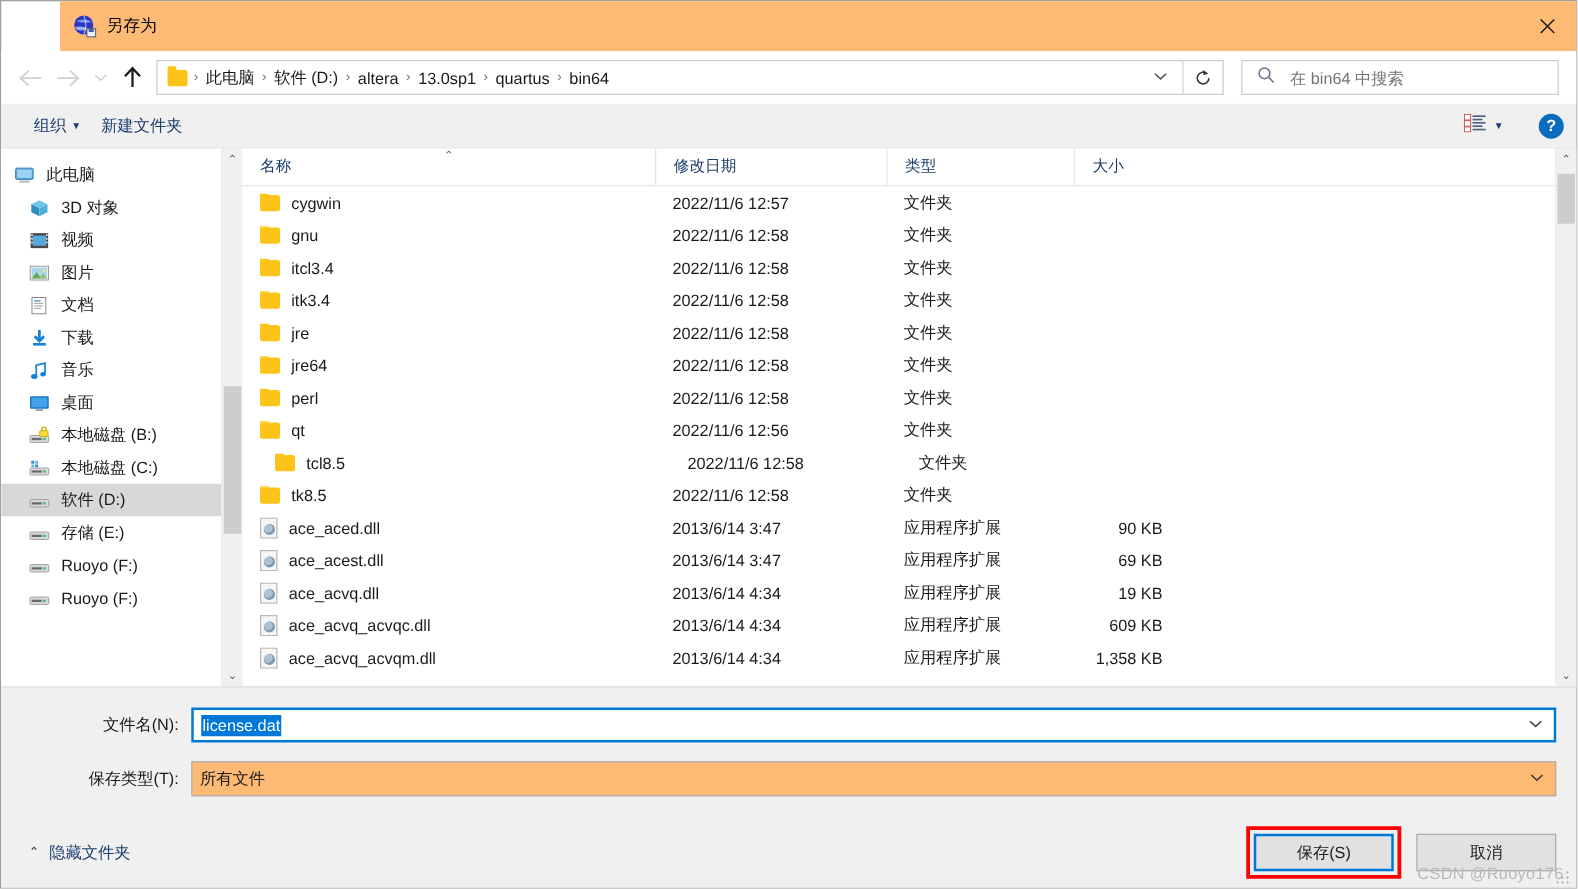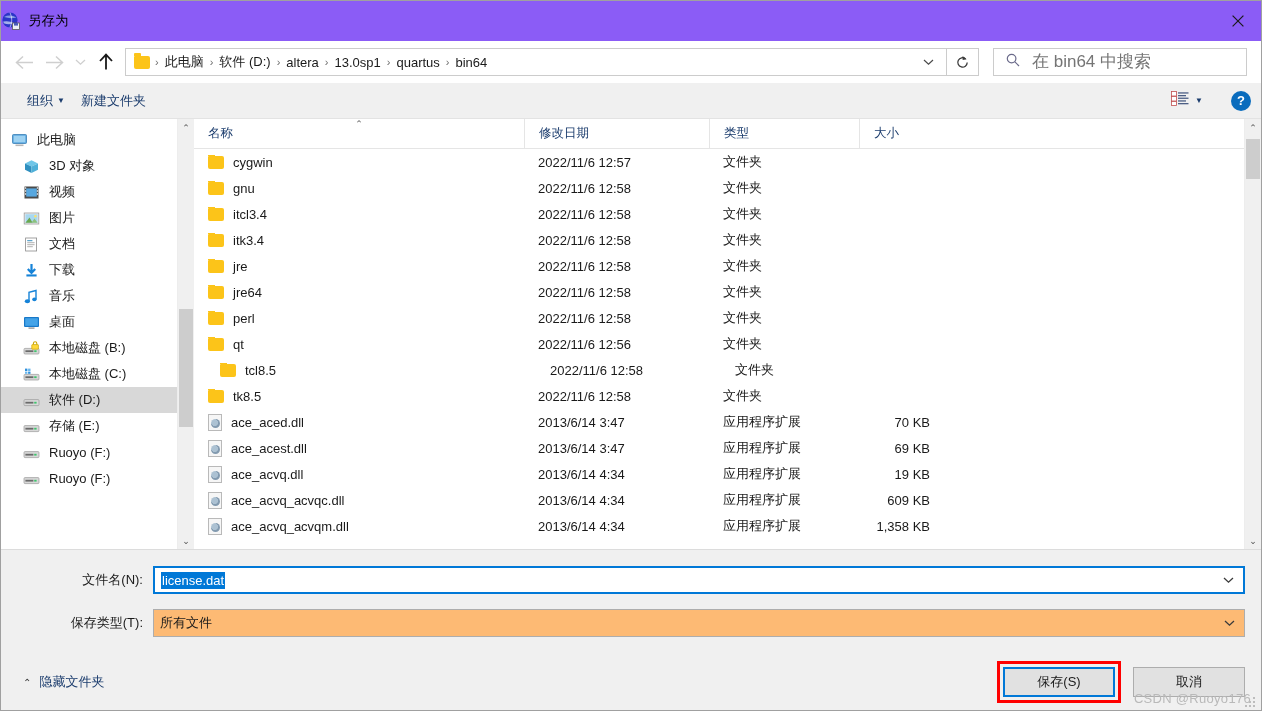--- a/index.html
+++ b/index.html
@@ -14,22 +14,23 @@
     position: relative;
     width: 1262px; height: 711px;
     background: #ffffff;
     border: 1px solid #a0a0a0;
     display: flex; flex-direction: column;
   }
   
   .titlebar {
     height: 40px; flex: 0 0 40px;
     display: flex; align-items: center;
-    background: #8b5cf6;
-    padding-left: 0;
+    background: #fdba74;
+    padding-left: 10px;
+    margin-left: 47px;
   }
   .title-icon { width: 20px; height: 20px; margin-right: 7px; flex: 0 0 20px; }
   .title-text { font-size: 13.5px; color: #000; }
   .titlebar-spacer { flex: 1 1 auto; }
   .close-btn {
     width: 46px; height: 40px;
     display: flex; align-items: center; justify-content: center;
     cursor: pointer;
   }
   
@@ -75,21 +76,21 @@
     background:#fff; cursor:pointer; flex: 0 0 32px;
   }
   .searchbox {
     width: 254px; height: 28px; flex: 0 0 254px;
     border: 1px solid #cccccc; background: #fff;
     display: flex; align-items: center; margin-left: 14px;
     padding: 0 6px;
   }
   .searchbox .sicon { margin: 0 10px 0 6px; flex: 0 0 auto; }
   .search-input {
-    border: none; outline: none; font-size: 17px; color: #6d6d6d;
+    border: none; outline: none; font-size: 13px; color: #6d6d6d;
     width: 100%; background: transparent;
     font-family: "Liberation Sans", "DejaVu Sans", sans-serif;
   }
   
   .cmdbar {
     height: 36px; flex: 0 0 36px;
     display: flex; align-items: center;
     background: #f0f0f0;
     border-bottom: 1px solid #e3e3e3;
     padding: 0 10px 0 18px;
@@ -622,21 +623,21 @@
             <div class="cell" style="flex: 0 0 150px;">文件夹</div>
             <div class="cell size" style="flex: 0 0 105px;"></div>
           </div>
           <div class="row">
             <div class="cell-name" style="flex: 0 0 330px;">
               <span class="icon-dll"></span>
               <span>ace_aced.dll</span>
             </div>
             <div class="cell" style="flex: 0 0 185px;">2013/6/14 3:47</div>
             <div class="cell" style="flex: 0 0 150px;">应用程序扩展</div>
-            <div class="cell size" style="flex: 0 0 105px;">70 KB</div>
+            <div class="cell size" style="flex: 0 0 105px;">90 KB</div>
           </div>
           <div class="row">
             <div class="cell-name" style="flex: 0 0 330px;">
               <span class="icon-dll"></span>
               <span>ace_acest.dll</span>
             </div>
             <div class="cell" style="flex: 0 0 185px;">2013/6/14 3:47</div>
             <div class="cell" style="flex: 0 0 150px;">应用程序扩展</div>
             <div class="cell size" style="flex: 0 0 105px;">69 KB</div>
           </div>

